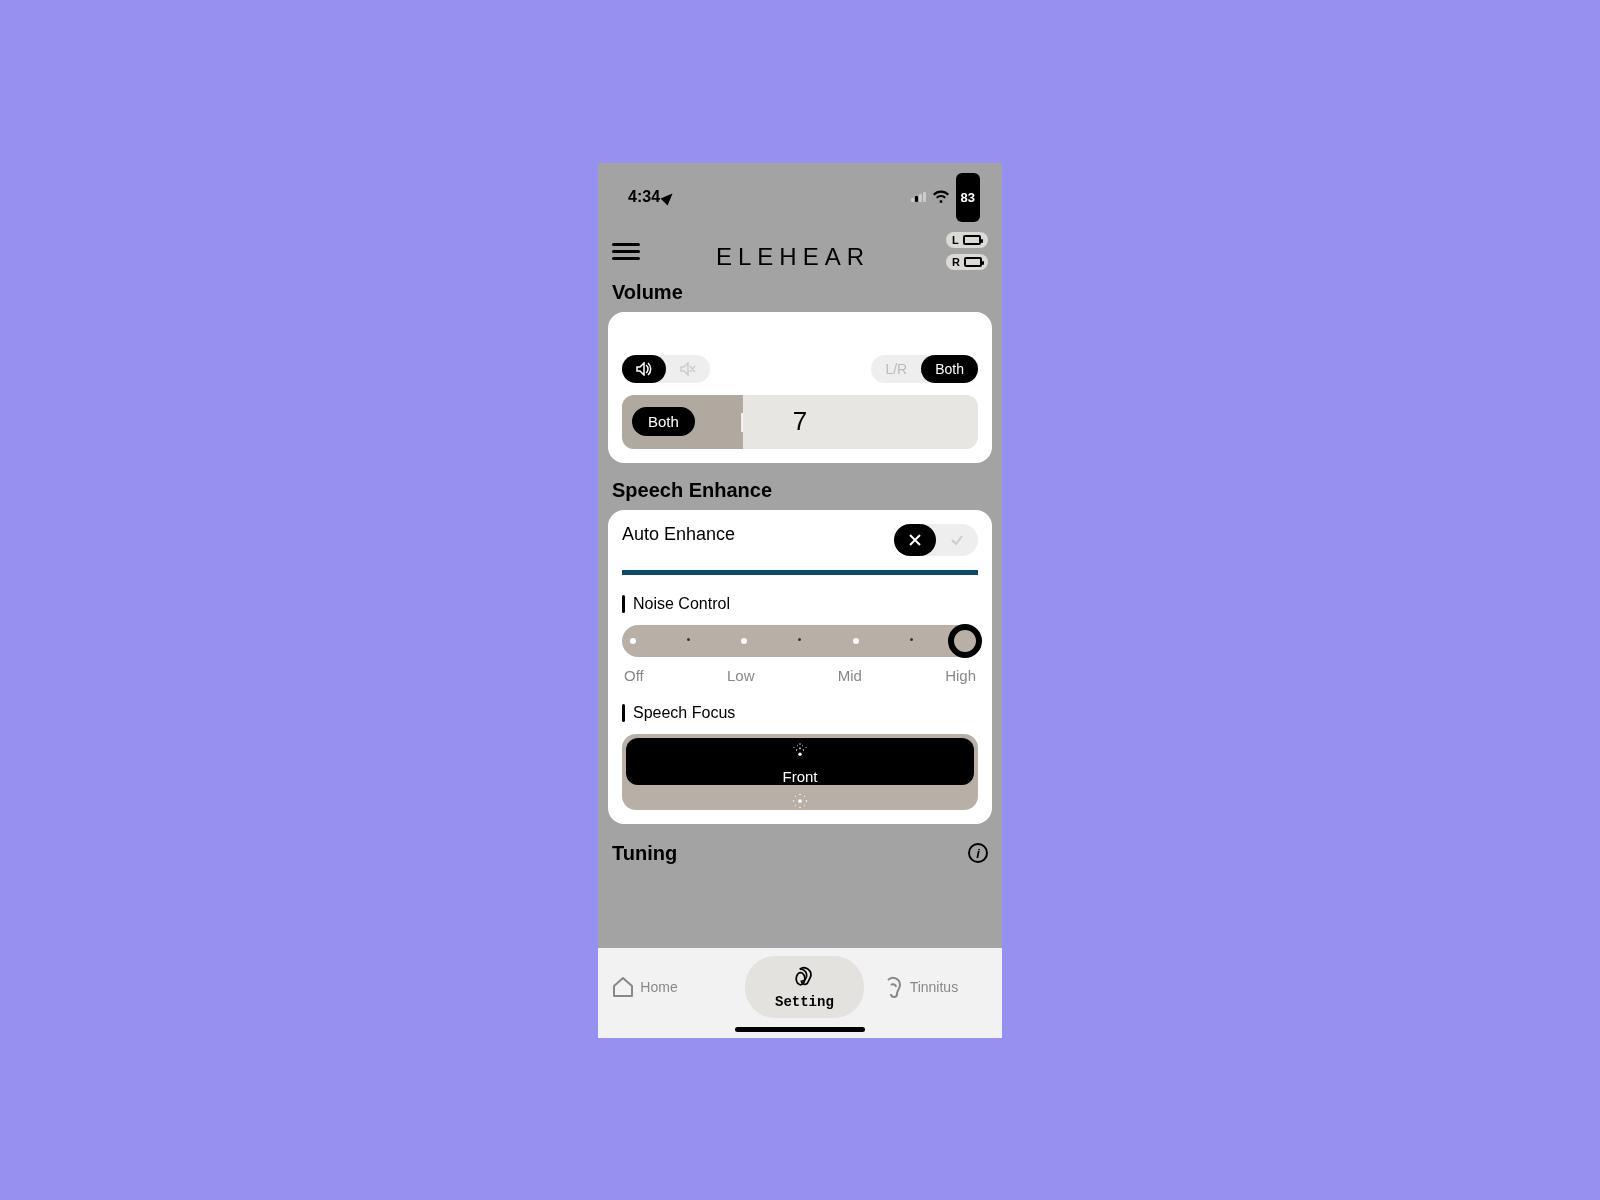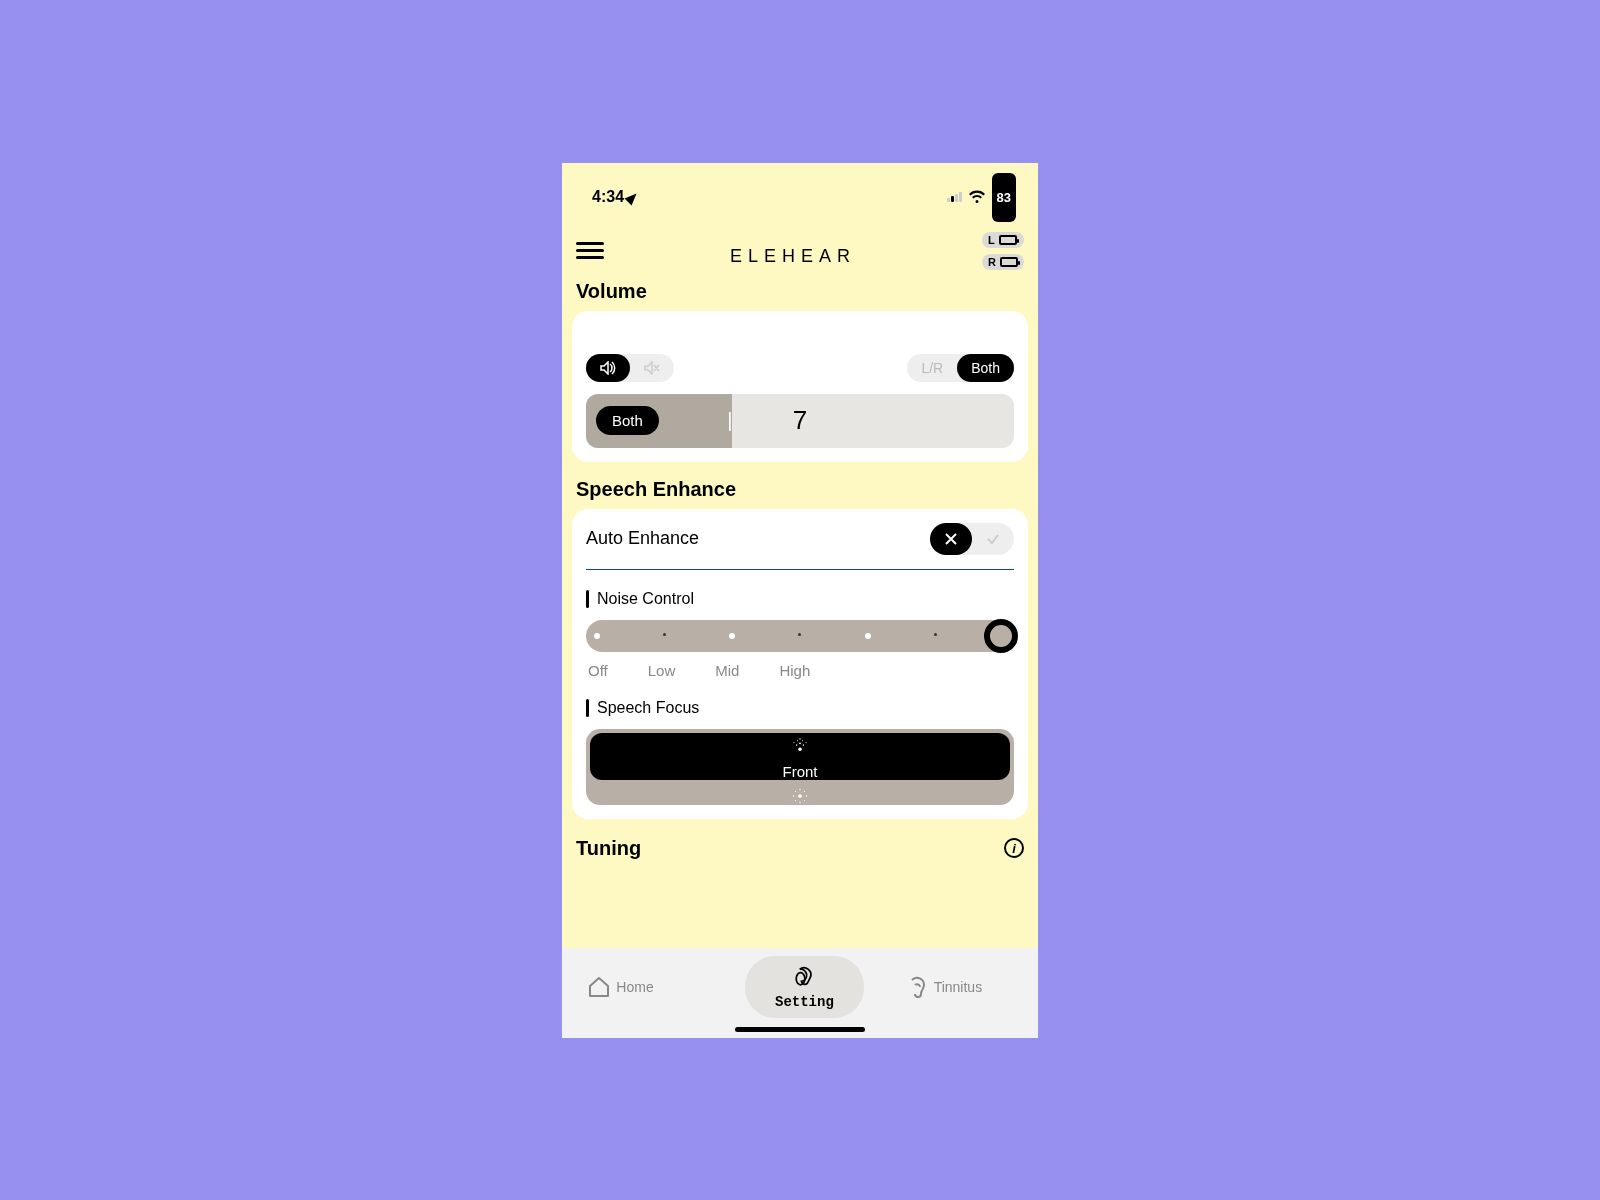--- a/index.html
+++ b/index.html
@@ -6,23 +6,23 @@
   body {
     background: #9690f0;
     font-family: -apple-system, BlinkMacSystemFont, "Segoe UI", Helvetica, Arial, sans-serif;
     width: 1600px;
     height: 1200px;
     display: flex;
     align-items: center;
     justify-content: center;
   }
   .phone {
-    width: 476px;
+    width: 404px;
     height: 875px;
-    background: #fef9c3;
+    background: #a3a3a3;
     position: relative;
     overflow: hidden;
   }
   
   .status {
     display: flex;
     justify-content: space-between;
     align-items: center;
     padding: 10px 22px 4px 30px;
     font-size: 16px;
@@ -37,57 +37,57 @@
   .sig-bars span.on { background:#000;}
   .wifi-icon svg { display:block;}
   .batt-pill { background:#000; color:#fff; border-radius:6px; padding:17px 5px; font-size:13px; font-weight:700;}
   
   .hdr {
     display:flex; align-items:center; justify-content:space-between;
     padding: 6px 14px 6px 14px;
   }
   .menu-icon { display:flex; flex-direction:column; gap:4px; width:28px;}
   .menu-icon span { height:3px; background:#000; border-radius:2px;}
-  .brand { letter-spacing:6px; font-size:18px; font-weight:500; color:#000;margin-top:11px;}
+  .brand { letter-spacing:6px; font-size:24px; font-weight:500; color:#000;margin-top:11px;}
   .batt-stack { display:flex; flex-direction:column; gap:6px;}
   .batt-chip { display:flex; align-items:center; gap:4px; background:#dcdad7; border-radius:10px; padding:2px 6px; font-size:11px; font-weight:600;}
   .batt-body { width:18px; height:10px; border:2px solid #000; border-radius:2px; position:relative;}
   .batt-body::after { content:""; position:absolute; right:-4px; top:2px; width:2px; height:4px; background:#000; border-radius:1px;}
   .batt-fill { height:100%; width:75%; background:#000;}
   
   .sec-title { font-size:20px; font-weight:700; padding: 4px 14px 8px 14px; color:#000;}
   .card { background:#fff; margin:0 10px 12px 10px; border-radius:16px; padding:14px;}
   
   .vol-top { display:flex; justify-content:space-between; margin-bottom:12px;margin-top:29px;}
   .pill-track { display:flex; background:#eee; border-radius:20px;}
   .pill-seg { padding:6px 14px; border-radius:20px; font-size:14px; display:flex; align-items:center;}
   .pill-seg.dark { background:#000; color:#fff;}
   .pill-seg.light { color:#bbb;}
   .vol-body { background:#e8e6e3; border-radius:12px; height:54px; display:flex; align-items:center; position:relative; overflow:hidden;}
   .vol-fill { position:absolute; left:0; top:0; bottom:0; width:34%; background:#b0a99f;}
   .vol-badge { background:#000; color:#fff; border-radius:18px; padding:6px 16px; font-size:15px; margin-left:10px; position:relative; z-index:2;}
   .vol-mark { position:absolute; left:33%; color:#fff; font-size:20px; z-index:2;}
   .vol-num { position:absolute; left:0; right:0; text-align:center; font-size:26px; font-weight:500; z-index:2;}
   
-  .se-row { display:flex; justify-content:space-between; align-items:center; padding-bottom:14px; border-bottom:1px solid #0c4a6e;}
+  .se-row { display:flex; justify-content:space-between; padding-bottom:14px; border-bottom:5px solid #0c4a6e;}
   .se-label { font-size:18px; font-weight:500;}
   .toggle-group { display:flex; background:#eee; border-radius:20px;}
   .tg { width:42px; height:32px; display:flex; align-items:center; justify-content:center; border-radius:20px;}
   .tg.dark { background:#000; color:#fff;}
   .tg.light { color:#bbb;}
   .sub-head { display:flex; align-items:center; gap:8px; margin:20px 0 12px 0; font-size:16px; font-weight:500;}
   .sub-head::before { content:""; width:3px; height:18px; background:#000; border-radius:2px;}
   
   .slider { background:#b8b0a6; border-radius:18px; height:32px; position:relative; display:flex; align-items:center; padding:0 8px; margin-bottom:10px;}
   .slider-dots { display:flex; justify-content:space-between; width:100%;}
   .sd { width:5px; height:5px; border-radius:50%;}
   .sd.big { background:#fff; width:6px; height:6px;}
   .sd.small { background:#333; width:3px; height:3px;}
   .slider-thumb { position:absolute; right:-4px; width:34px; height:34px; border-radius:50%; background:#b8b0a6; border:6px solid #000;}
-  .scale { display:flex; font-size:15px; color:#888; padding:0 2px;gap:40px;}
+  .scale { display:flex; justify-content:space-between; font-size:15px; color:#888; padding:0 2px;gap:40px;}
   
   .sf-row { display:flex; gap:0; background:#b8b0a6; border-radius:14px; overflow:hidden; height:76px;flex-direction:column;}
   .sf-btn { flex:1; display:flex; flex-direction:column; align-items:center; justify-content:center; gap:6px; font-size:15px; color:#fff;}
   .sf-btn.active { background:#000; margin:4px; border-radius:12px; flex:1;}
   .sf-icon { width:24px; height:24px; display:flex; align-items:center; justify-content:center;}
   
   .tune-row { display:flex; justify-content:space-between; align-items:center; padding:6px 14px 4px 14px;}
   .info-icon { width:20px; height:20px; border:2px solid #000; border-radius:50%; display:flex; align-items:center; justify-content:center; font-size:13px; font-weight:700; font-style:italic;}
   
   .nav { position:absolute; bottom:0; left:0; right:0; height:90px; background:#f2f2f2; display:flex; justify-content:space-around; align-items:center; padding-bottom:12px;}

